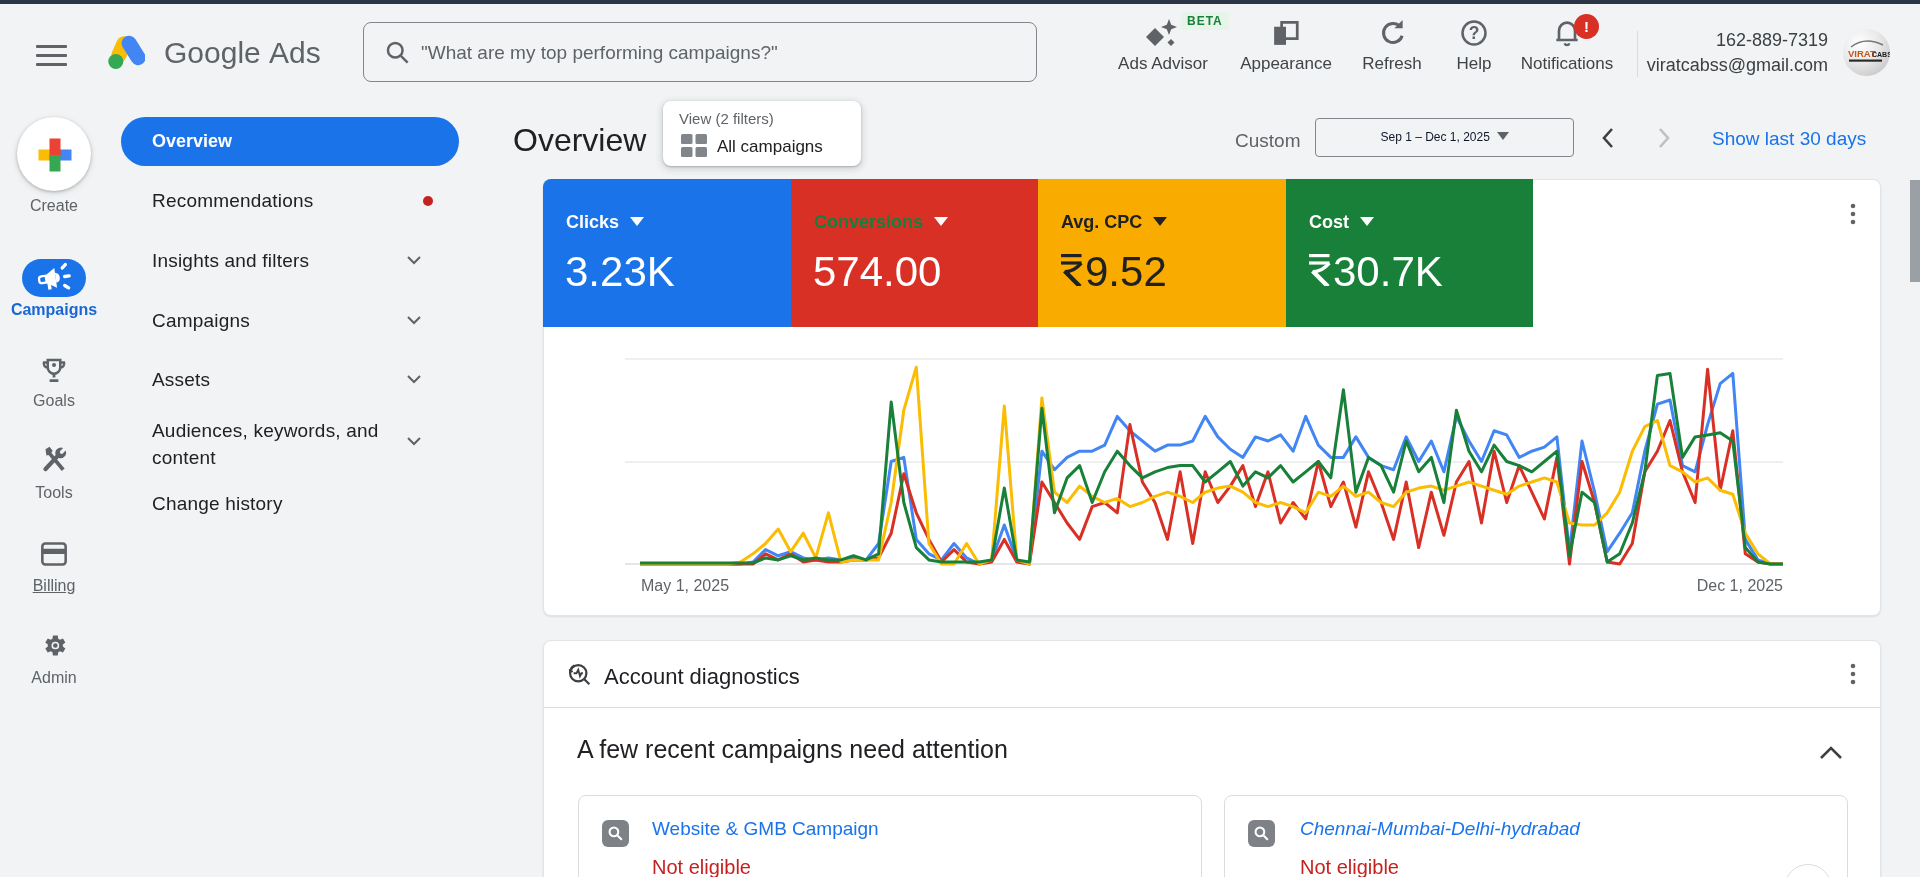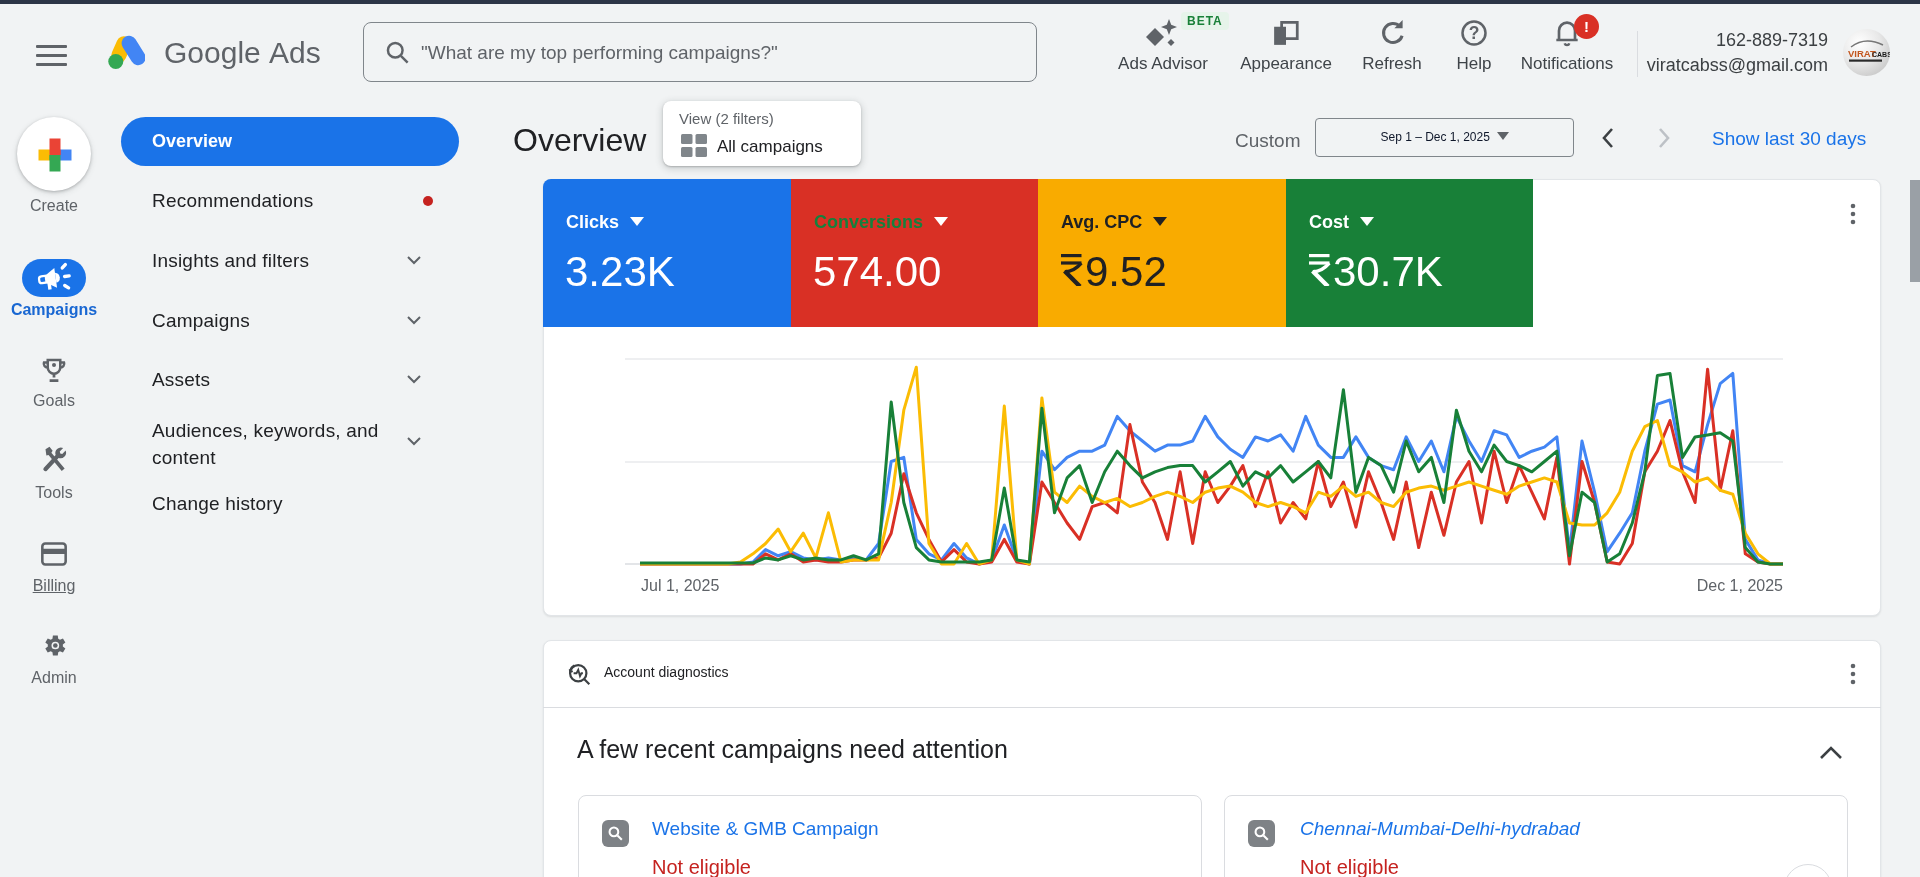--- a/index.html
+++ b/index.html
@@ -37,21 +37,21 @@
 .viewval { font-size:17px; color:#202124; }
 .custom { font-size:19px; color:#5f6368; }
 .datebtn { left:1315px; top:118px; width:259px; height:39px; border:1px solid #80868b; border-radius:4px; font-size:12px; color:#0f172a; text-align:center; line-height:37px; }
 .showlast { font-size:19px; color:#1a73e8; }
 
 .card { background:#fff; border-radius:8px; border:1px solid #e2e5e8; box-shadow:0 1px 2px rgba(60,64,67,.12); }
 .tile { top:179px; height:148px; }
 .tlabel { font-size:18px; font-weight:bold; }
 .tvalue { font-size:42px; }
 .axislbl { font-size:16px; color:#5f6368; }
-.diagtxt { font-size:14px; color:#202124; }
+.diagtxt { font-size:22px; color:#202124; }
 .bigtitle { font-size:25px; color:#202124; }
 .innercard { border:1px solid #dadce0; border-radius:8px; background:#fff; }
 .chip { width:27px; height:27px; border-radius:6px; background:#7e8286; }
 .bluelink { font-size:19px; color:#1a73e8; }
 .noteligible { font-size:20px; color:#c5221f; }
 .scrollthumb { left:1910px; top:180px; width:10px; height:102px; background:#9aa0a6; }
 </style>
 </head>
 <body>
 <div class="abs topstrip"></div>
@@ -248,21 +248,21 @@
 
 <svg class="abs" style="left:543px; top:327px;" width="1338" height="289" viewBox="0 0 1338 289">
   <line x1="82" y1="32" x2="1240" y2="32" stroke="#e8eaed" stroke-width="1.5"></line>
   <line x1="82" y1="135" x2="1240" y2="135" stroke="#e8eaed" stroke-width="1.5"></line>
   <line x1="82" y1="237" x2="1240" y2="237" stroke="#dadce0" stroke-width="1.5"></line>
   <polyline points="640.0,564.0 652.6,564.0 665.1,564.0 677.7,564.0 690.2,564.0 702.8,564.0 715.4,564.0 727.9,564.0 740.5,564.0 753.0,562.0 765.6,549.6 778.2,555.8 790.7,551.7 803.3,557.9 815.8,559.9 828.4,557.9 841.0,559.9 853.5,557.9 866.1,559.9 878.6,543.5 891.2,461.5 903.8,457.4 916.3,539.4 928.9,553.8 941.5,559.9 954.0,543.5 966.6,557.9 979.1,564.0 991.7,559.9 1004.3,525.0 1016.8,559.9 1029.4,564.0 1041.9,451.2 1054.5,469.7 1067.1,457.4 1079.6,451.2 1092.2,451.2 1104.7,445.1 1117.3,416.4 1129.9,430.8 1142.4,441.0 1155.0,451.2 1167.5,445.1 1180.1,445.1 1192.7,441.0 1205.2,416.4 1217.8,436.9 1230.3,449.2 1242.9,457.4 1255.5,436.9 1268.0,441.0 1280.6,434.9 1293.1,451.2 1305.7,416.4 1318.3,445.1 1330.8,457.4 1343.4,457.4 1355.9,436.9 1368.5,457.4 1381.1,465.6 1393.6,469.7 1406.2,436.9 1418.7,461.5 1431.3,441.0 1443.9,471.8 1456.4,416.4 1469.0,441.0 1481.5,461.5 1494.1,430.8 1506.7,434.9 1519.2,457.4 1531.8,451.2 1544.4,447.1 1556.9,436.9 1569.5,551.7 1582.0,441.0 1594.6,492.2 1607.2,551.7 1619.7,533.2 1632.3,512.8 1644.8,451.2 1657.4,404.1 1670.0,400.0 1682.5,465.6 1695.1,471.8 1707.6,424.6 1720.2,383.6 1732.8,373.4 1745.3,539.4 1757.9,559.9 1770.4,564.0 1783.0,564.0" fill="none" stroke="#4285f4" stroke-width="3" stroke-linejoin="round" transform="translate(-543,-327)"></polyline>
   <polyline points="640.0,564.0 652.6,564.0 665.1,564.0 677.7,564.0 690.2,564.0 702.8,564.0 715.4,564.0 727.9,564.0 740.5,564.0 753.0,564.0 765.6,553.8 778.2,559.9 790.7,553.8 803.3,562.0 815.8,559.9 828.4,562.0 841.0,562.0 853.5,559.9 866.1,559.9 878.6,557.9 891.2,533.2 903.8,473.8 916.3,512.8 928.9,539.4 941.5,562.0 954.0,549.6 966.6,562.0 979.1,564.0 991.7,562.0 1004.3,539.4 1016.8,562.0 1029.4,564.0 1041.9,482.0 1054.5,502.5 1067.1,523.0 1079.6,539.4 1092.2,506.6 1104.7,502.5 1117.3,512.8 1129.9,424.6 1142.4,482.0 1155.0,502.5 1167.5,539.4 1180.1,471.8 1192.7,543.5 1205.2,471.8 1217.8,502.5 1230.3,486.1 1242.9,465.6 1255.5,506.6 1268.0,471.8 1280.6,523.0 1293.1,502.5 1305.7,518.9 1318.3,461.5 1330.8,506.6 1343.4,482.0 1355.9,527.1 1368.5,471.8 1381.1,502.5 1393.6,539.4 1406.2,482.0 1418.7,547.6 1431.3,492.2 1443.9,535.3 1456.4,482.0 1469.0,461.5 1481.5,523.0 1494.1,451.2 1506.7,502.5 1519.2,465.6 1531.8,492.2 1544.4,518.9 1556.9,457.4 1569.5,564.0 1582.0,461.5 1594.6,502.5 1607.2,562.0 1619.7,564.0 1632.3,543.5 1644.8,471.8 1657.4,451.2 1670.0,420.5 1682.5,471.8 1695.1,502.5 1707.6,369.2 1720.2,490.2 1732.8,430.8 1745.3,553.8 1757.9,562.0 1770.4,564.0 1783.0,564.0" fill="none" stroke="#d93025" stroke-width="3" stroke-linejoin="round" transform="translate(-543,-327)"></polyline>
   <polyline points="640.0,564.0 652.6,564.0 665.1,564.0 677.7,564.0 690.2,564.0 702.8,564.0 715.4,564.0 727.9,564.0 740.5,562.0 753.0,553.8 765.6,543.5 778.2,529.1 790.7,551.7 803.3,533.2 815.8,557.9 828.4,512.8 841.0,562.0 853.5,559.9 866.1,559.9 878.6,559.9 891.2,502.5 903.8,410.2 916.3,367.2 928.9,543.5 941.5,564.0 954.0,564.0 966.6,543.5 979.1,564.0 991.7,559.9 1004.3,406.1 1016.8,559.9 1029.4,564.0 1041.9,397.9 1054.5,492.2 1067.1,502.5 1079.6,486.1 1092.2,496.4 1104.7,502.5 1117.3,498.4 1129.9,506.6 1142.4,502.5 1155.0,496.4 1167.5,492.2 1180.1,496.4 1192.7,502.5 1205.2,492.2 1217.8,488.1 1230.3,486.1 1242.9,492.2 1255.5,502.5 1268.0,506.6 1280.6,502.5 1293.1,506.6 1305.7,512.8 1318.3,492.2 1330.8,496.4 1343.4,486.1 1355.9,496.4 1368.5,492.2 1381.1,502.5 1393.6,506.6 1406.2,492.2 1418.7,488.1 1431.3,486.1 1443.9,490.2 1456.4,486.1 1469.0,482.0 1481.5,486.1 1494.1,490.2 1506.7,494.3 1519.2,486.1 1531.8,482.0 1544.4,477.9 1556.9,482.0 1569.5,523.0 1582.0,525.0 1594.6,525.0 1607.2,512.8 1619.7,492.2 1632.3,451.2 1644.8,426.6 1657.4,420.5 1670.0,465.6 1682.5,471.8 1695.1,482.0 1707.6,477.9 1720.2,490.2 1732.8,494.3 1745.3,533.2 1757.9,553.8 1770.4,564.0 1783.0,564.0" fill="none" stroke="#fbbc04" stroke-width="3" stroke-linejoin="round" transform="translate(-543,-327)"></polyline>
   <polyline points="640.0,563.0 652.6,563.0 665.1,563.0 677.7,563.0 690.2,563.0 702.8,563.0 715.4,563.0 727.9,563.0 740.5,563.0 753.0,563.0 765.6,557.9 778.2,559.9 790.7,555.8 803.3,559.9 815.8,557.9 828.4,559.9 841.0,559.9 853.5,555.8 866.1,559.9 878.6,553.8 891.2,402.0 903.8,502.5 916.3,547.6 928.9,559.9 941.5,562.0 954.0,562.0 966.6,562.0 979.1,562.0 991.7,559.9 1004.3,488.1 1016.8,559.9 1029.4,562.0 1041.9,408.2 1054.5,512.8 1067.1,477.9 1079.6,465.6 1092.2,502.5 1104.7,471.8 1117.3,451.2 1129.9,465.6 1142.4,477.9 1155.0,471.8 1167.5,467.6 1180.1,465.6 1192.7,465.6 1205.2,482.0 1217.8,471.8 1230.3,461.5 1242.9,486.1 1255.5,471.8 1268.0,477.9 1280.6,465.6 1293.1,482.0 1305.7,471.8 1318.3,461.5 1330.8,477.9 1343.4,389.8 1355.9,492.2 1368.5,457.4 1381.1,465.6 1393.6,492.2 1406.2,441.0 1418.7,471.8 1431.3,457.4 1443.9,502.5 1456.4,410.2 1469.0,451.2 1481.5,471.8 1494.1,445.1 1506.7,461.5 1519.2,465.6 1531.8,471.8 1544.4,461.5 1556.9,451.2 1569.5,555.8 1582.0,492.2 1594.6,502.5 1607.2,562.0 1619.7,553.8 1632.3,523.0 1644.8,471.8 1657.4,375.4 1670.0,373.4 1682.5,457.4 1695.1,436.9 1707.6,434.9 1720.2,432.8 1732.8,441.0 1745.3,547.6 1757.9,562.0 1770.4,564.0 1783.0,564.0" fill="none" stroke="#188038" stroke-width="3" stroke-linejoin="round" transform="translate(-543,-327)"></polyline>
 </svg>
-<div class="abs axislbl" style="left:641px; top:577px;">Jul 1, 2025</div>
+<div class="abs axislbl" style="left:641px; top:577px;">May 1, 2025</div>
 <div class="abs axislbl" style="left:1633px; top:577px; width:150px; text-align:right;">Dec 1, 2025</div>
 
 <div class="abs card" style="left:543px; top:640px; width:1338px; height:260px; border-radius:8px 8px 0 0;"></div>
 <svg class="abs" style="left:566px; top:661px;" width="28" height="28" viewBox="0 0 24 24" fill="none" stroke="#3c4043" stroke-width="1.9">
   <circle cx="10.5" cy="10.5" r="7"></circle>
   <path d="M6.5 10.5 L9 10.5 L10.5 7.5 L12 13 L13.2 10.5 L14.5 10.5" stroke-width="1.6"></path>
   <line x1="15.5" y1="15.5" x2="20" y2="20"></line>
   <path d="M3.5 8.2 a7.3 7.3 0 0 1 3.5-4.4 M3.2 6.9 L3.5 9.4 L5.8 8.6" stroke-width="1.6"></path>
 </svg>
 <div class="abs diagtxt" style="left:604px; top:664px;">Account diagnostics</div>

